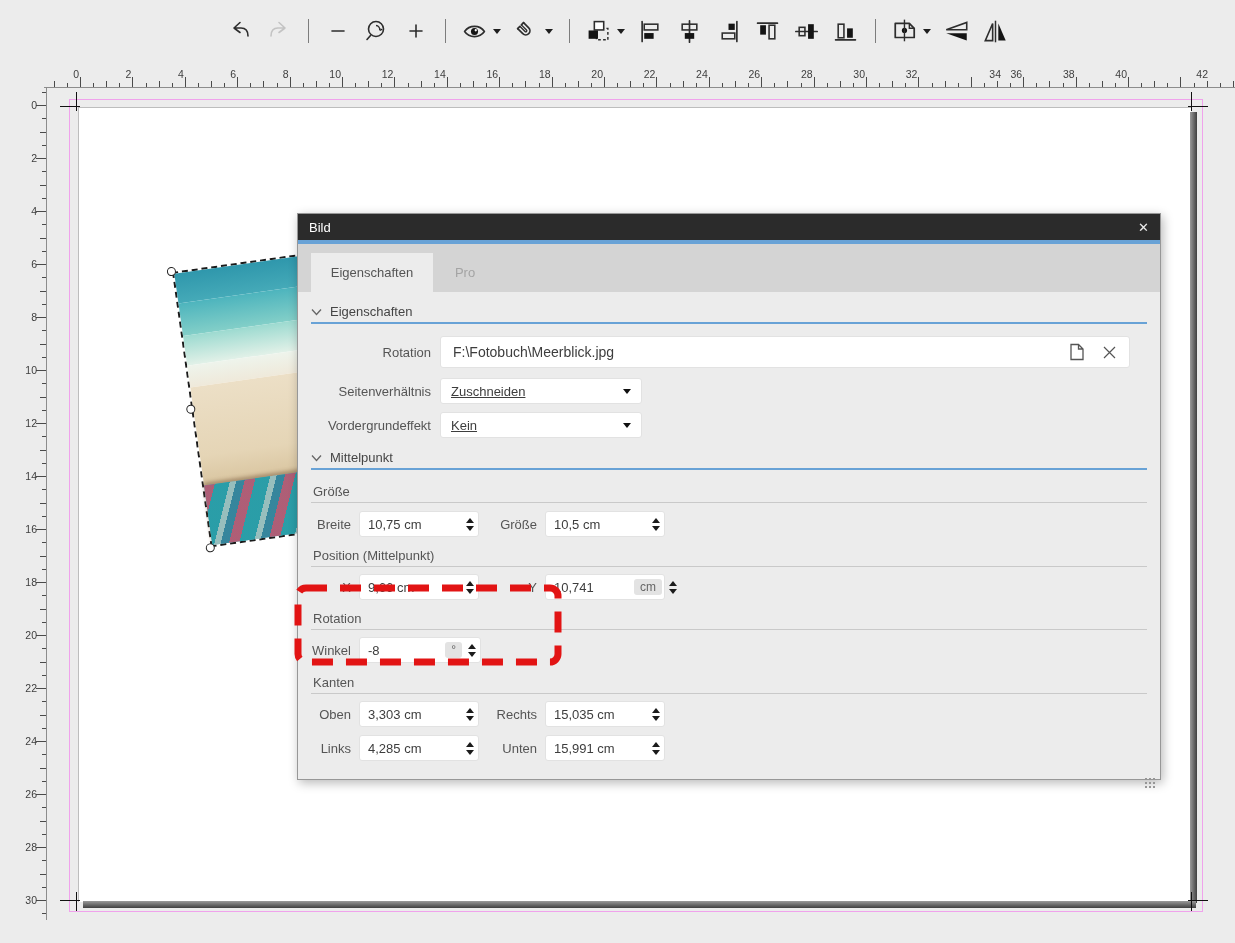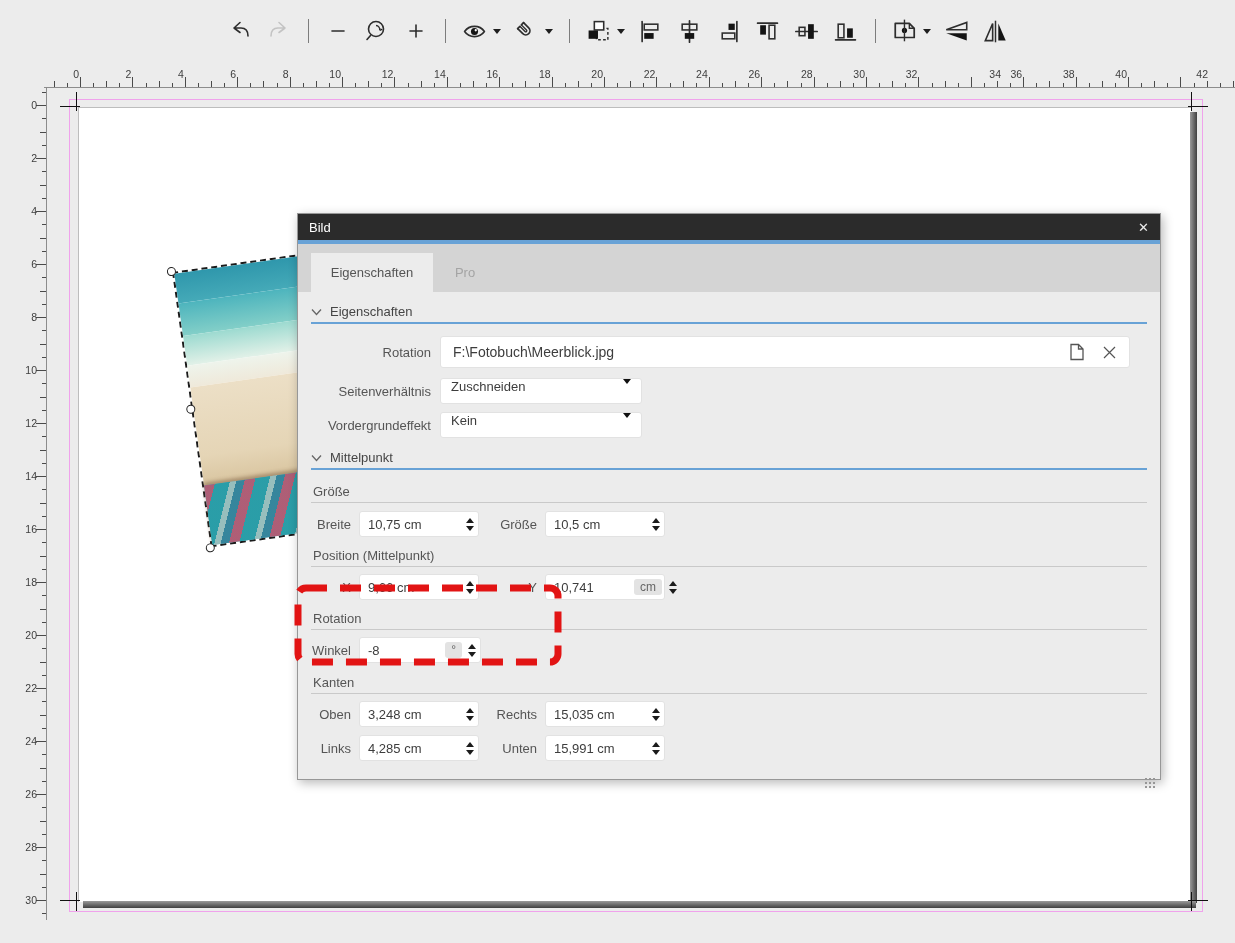--- a/index.html
+++ b/index.html
@@ -87,21 +87,21 @@
   .frow.mt12 { margin-top:12px; }
   .lab { text-align:right; font-size:13px; color:#555; flex:none; }
   .labwide { width:120px; margin-right:9px; }
   .lab1 { width:40px; margin-right:8px; }
   .lab2 { width:52px; margin-left:6px; margin-right:8px; }
   .filefield { width:690px; height:32px; background:#fff; border:1px solid #e2e2e2;
     border-radius:3px; display:flex; align-items:center; padding:0 12px;
     font-size:14px; color:#3d3d3d; }
   .ffile-icons { margin-left:auto; display:flex; align-items:center; gap:17px; }
   .dd { width:202px; height:26px; background:#fff; border:1px solid #e2e2e2; border-radius:3px;
-    display:flex; padding:0 10px; font-size:13px; color:#3d3d3d; cursor:pointer; }
+    display:flex; align-items:center; padding:0 10px; font-size:13px; color:#3d3d3d; cursor:pointer;text-decoration:underline; }
   .ddcaret { width:0; height:0; border-left:4.5px solid transparent; border-right:4.5px solid transparent;
     border-top:5px solid #101010; margin-left:auto; }
   .spin { width:120px; height:26px; background:#fff; border:1px solid #e2e2e2; border-radius:3px;
     display:flex; align-items:center; padding-left:8px; font-size:13px; color:#3d3d3d; }
   .spin.w122 { width:122px; }
   .arrows { display:flex; flex-direction:column; gap:3px; margin-left:auto; padding-right:4px; cursor:pointer; }
   .arrows.ext { margin-left:4px; padding-right:0; }
   .arr-up { width:0; height:0; border-left:4px solid transparent; border-right:4px solid transparent;
     border-bottom:5px solid #1b1b1b; }
   .arr-dn { width:0; height:0; border-left:4px solid transparent; border-right:4px solid transparent;
@@ -582,21 +582,21 @@
             <span class="arr-up"></span>
             <span class="arr-dn"></span>
           </span>
       </div>
     </div>
 
     <div class="sub" style="margin-top:10px">Kanten</div>
     <div class="frow">
       <span class="lab lab1">Oben</span>
       <div class="spin">
-        <span>3,248 cm</span>
+        <span>3,303 cm</span>
         <span class="arrows">
             <span class="arr-up"></span>
             <span class="arr-dn"></span>
           </span>
       </div>
       <span class="lab lab2">Rechts</span>
       <div class="spin">
         <span>15,035 cm</span>
         <span class="arrows">
             <span class="arr-up"></span>

